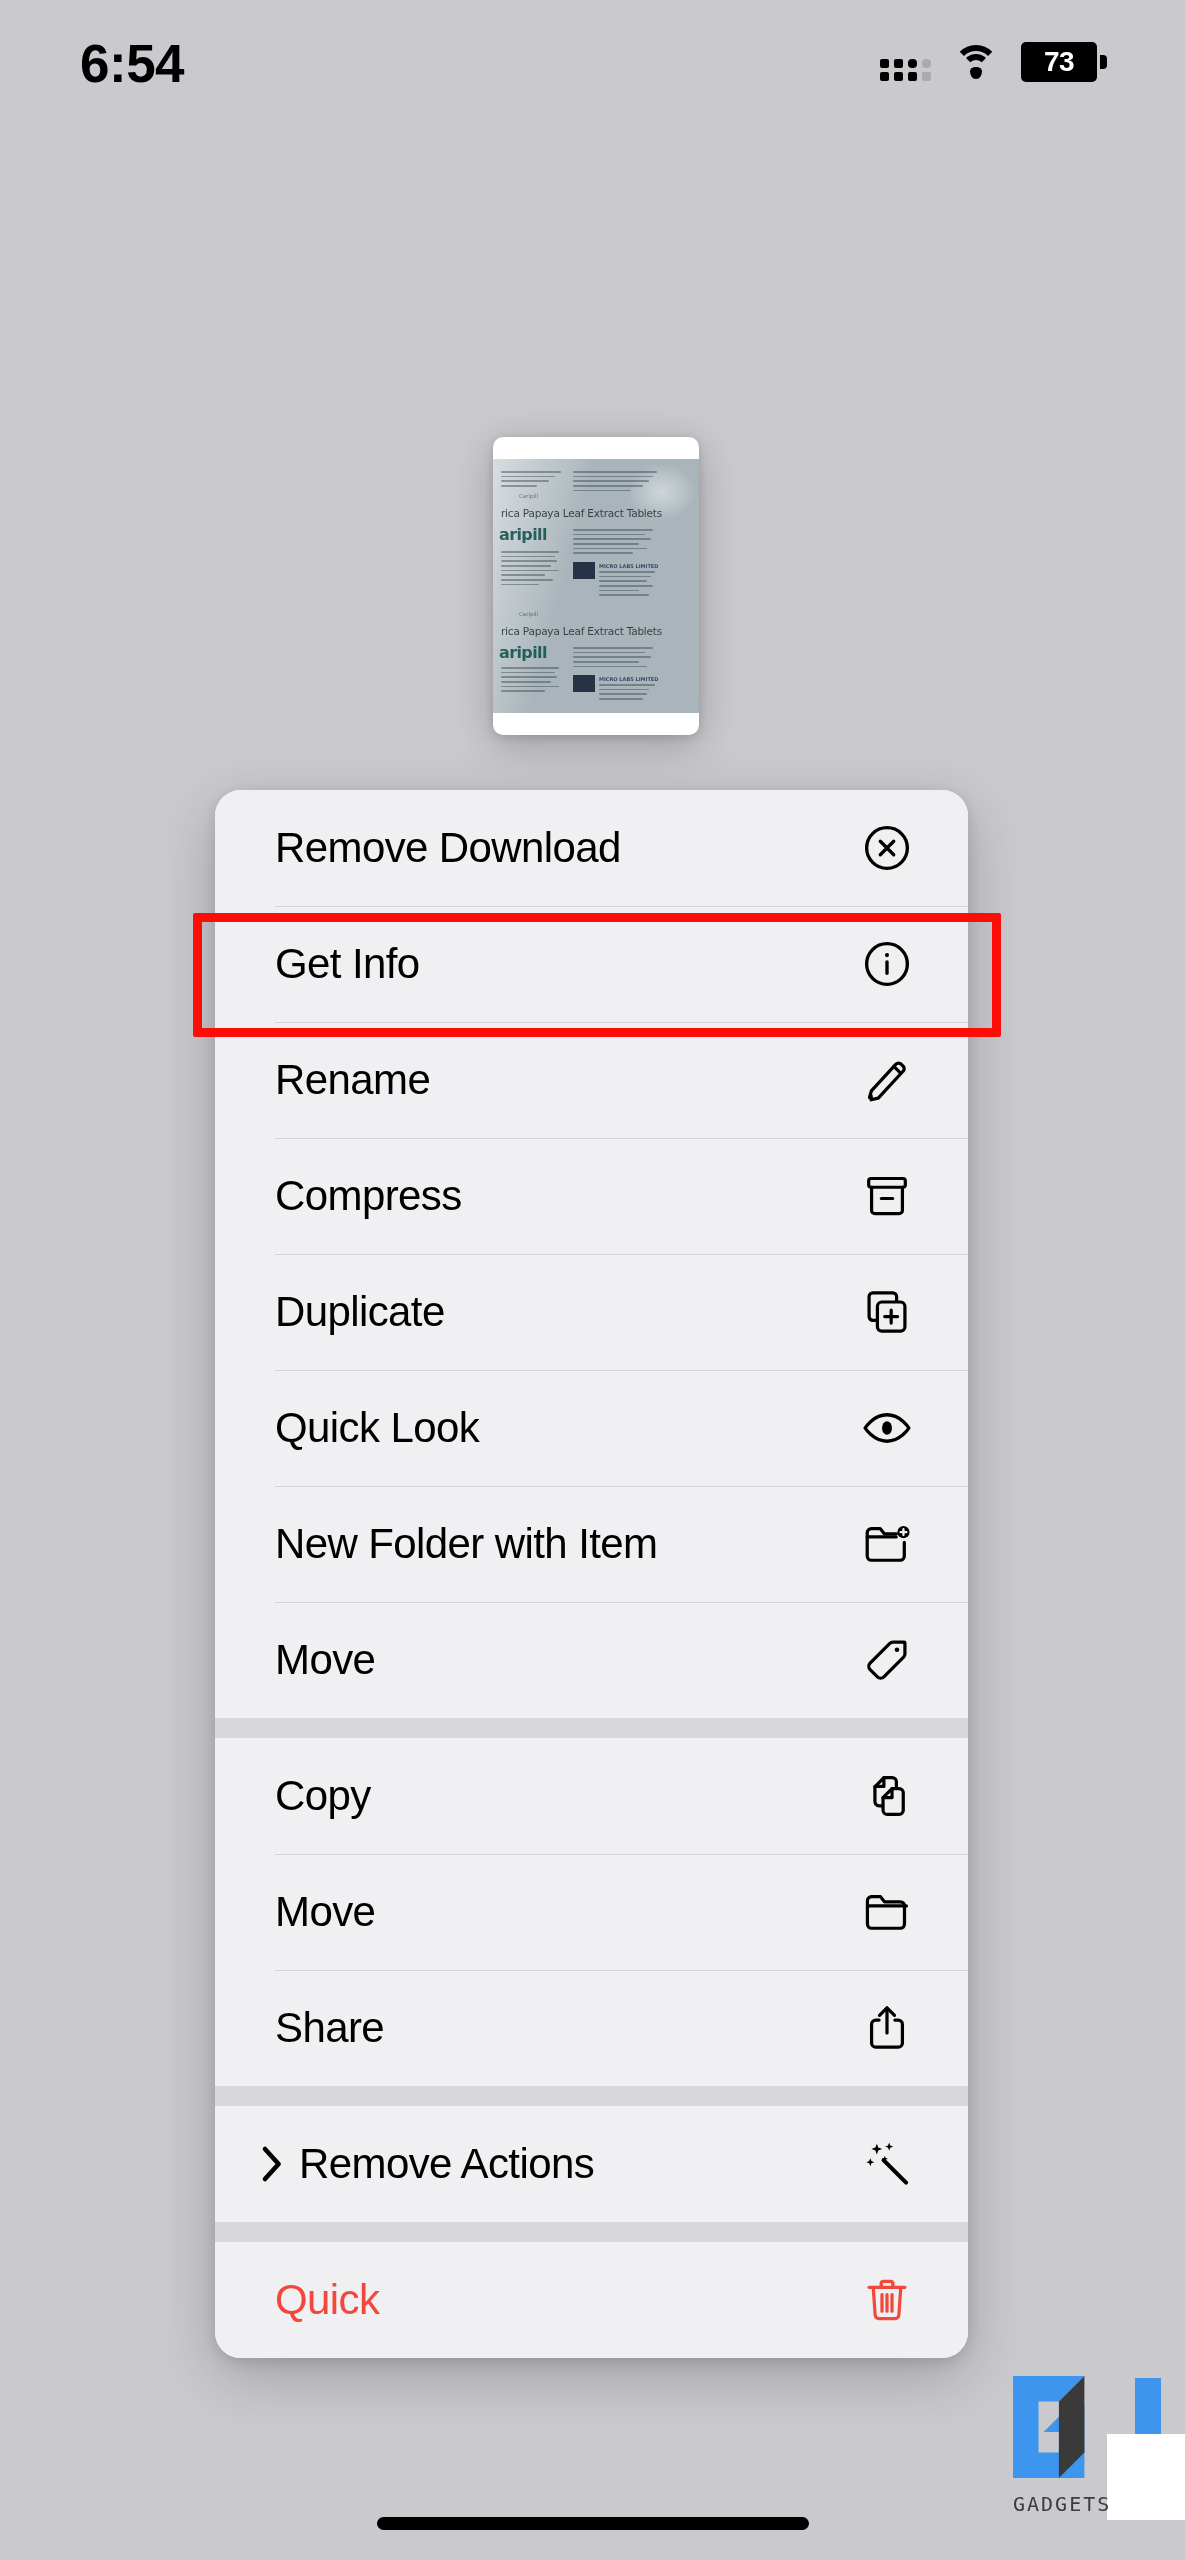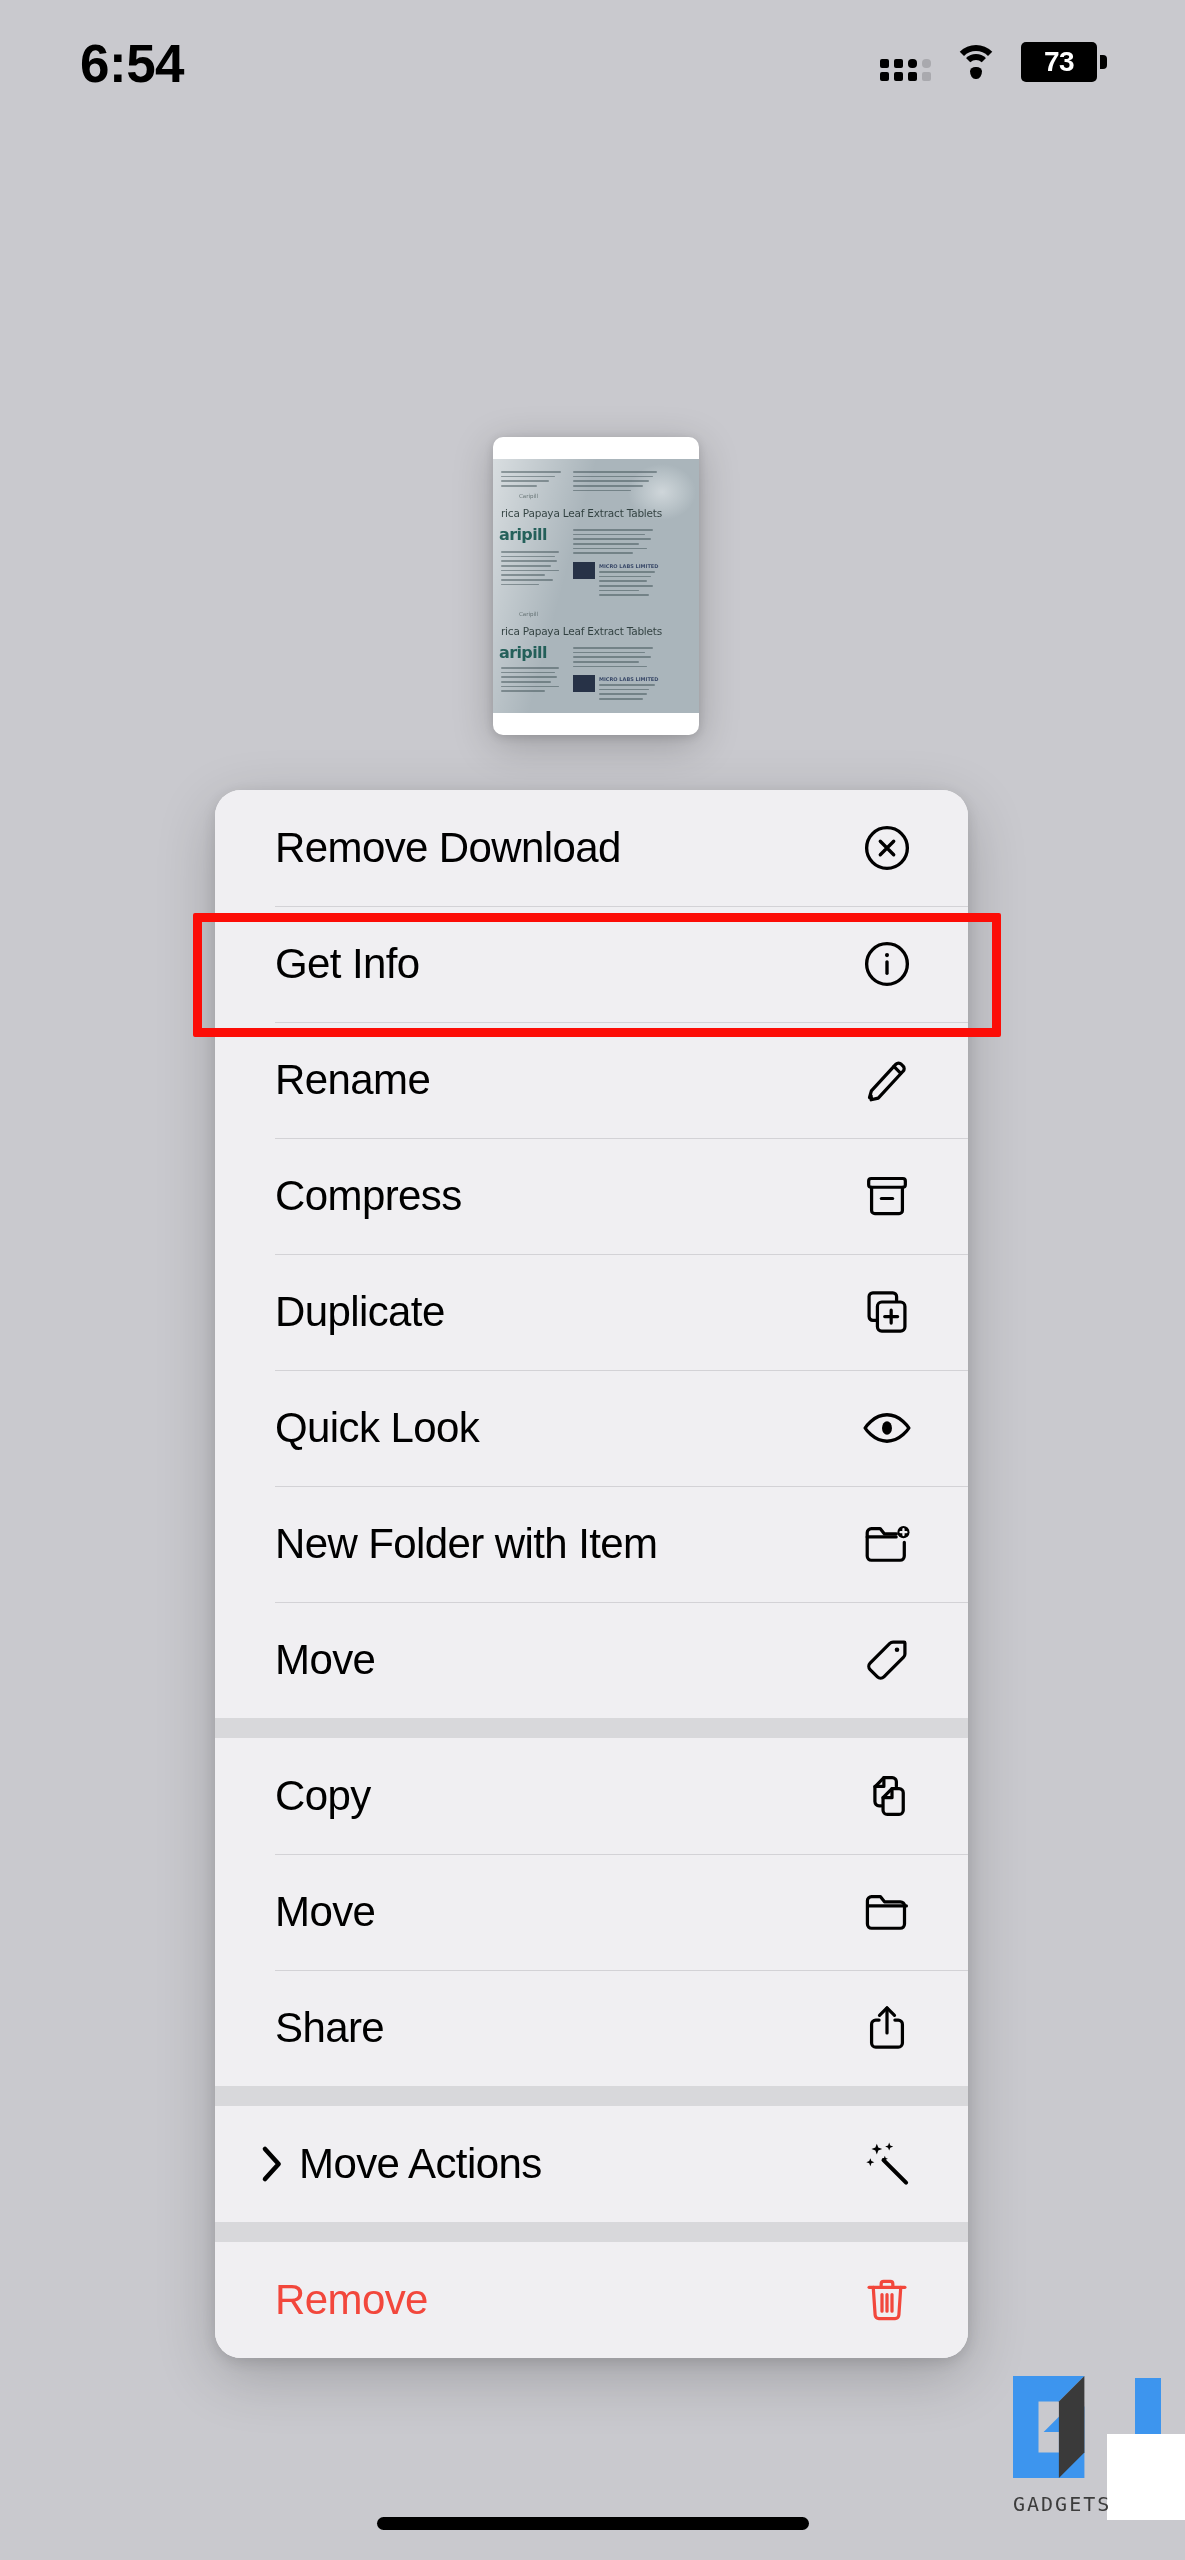--- a/index.html
+++ b/index.html
@@ -446,38 +446,38 @@
 
     <div class="group-gap"></div>
 
     <div class="menu-group">
       <div class="menu-row">
         <span class="row-chevron">
           <svg width="26" height="40" viewBox="0 0 12 20" fill="none" stroke="#000" stroke-width="2.3" stroke-linecap="round" stroke-linejoin="round">
             <path d="M2.5 2.5 9.3 10 2.5 17.5"></path>
           </svg>
         </span>
-        <span class="row-label">Move Actions</span>
+        <span class="row-label">Remove Actions</span>
         <span class="row-icon">
           <svg width="52" height="52" viewBox="0 0 24 24" fill="none" stroke="#000" stroke-width="1.5" stroke-linecap="round" stroke-linejoin="round">
             <path d="M20.8 20.6 10.4 10.2" stroke-width="1.9"></path>
             <path d="M7.3 2.6l0.66 1.82 1.82 0.66-1.82 0.66L7.3 7.56 6.64 5.74 4.82 5.08l1.82-0.66z" fill="#000" stroke="none"></path>
             <path d="M13.0 2.1l0.5 1.35 1.35 0.5-1.35 0.5-0.5 1.35-0.5-1.35-1.35-0.5 1.35-0.5z" fill="#000" stroke="none"></path>
             <path d="M4.3 9.3l0.5 1.35 1.35 0.5-1.35 0.5-0.5 1.35-0.5-1.35-1.35-0.5 1.35-0.5z" fill="#000" stroke="none"></path>
             <path d="M11.0 8.2l0.38 1.03 1.03 0.38-1.03 0.38L11.0 11.0l-0.38-1.03-1.03-0.38 1.03-0.38z" fill="#000" stroke="none"></path>
           </svg>
         </span>
       </div>
     </div>
 
     <div class="group-gap"></div>
 
     <div class="menu-group">
       <div class="menu-row">
-        <span class="row-label danger">Remove</span>
+        <span class="row-label danger">Quick</span>
         <span class="row-icon">
           <svg width="50" height="50" viewBox="0 0 24 24" fill="none" stroke="#f2473c" stroke-width="1.55" stroke-linecap="round" stroke-linejoin="round">
             <path d="M3.4 5.9h17.2"></path>
             <path d="M9.2 5.9V4.3a1.2 1.2 0 0 1 1.2-1.2h3.2a1.2 1.2 0 0 1 1.2 1.2v1.6"></path>
             <path d="M5.4 5.9l0.9 13.3a1.8 1.8 0 0 0 1.8 1.7h7.8a1.8 1.8 0 0 0 1.8-1.7l0.9-13.3"></path>
             <path d="M9.6 9.4v8M12 9.4v8M14.4 9.4v8"></path>
           </svg>
         </span>
       </div>
     </div>

